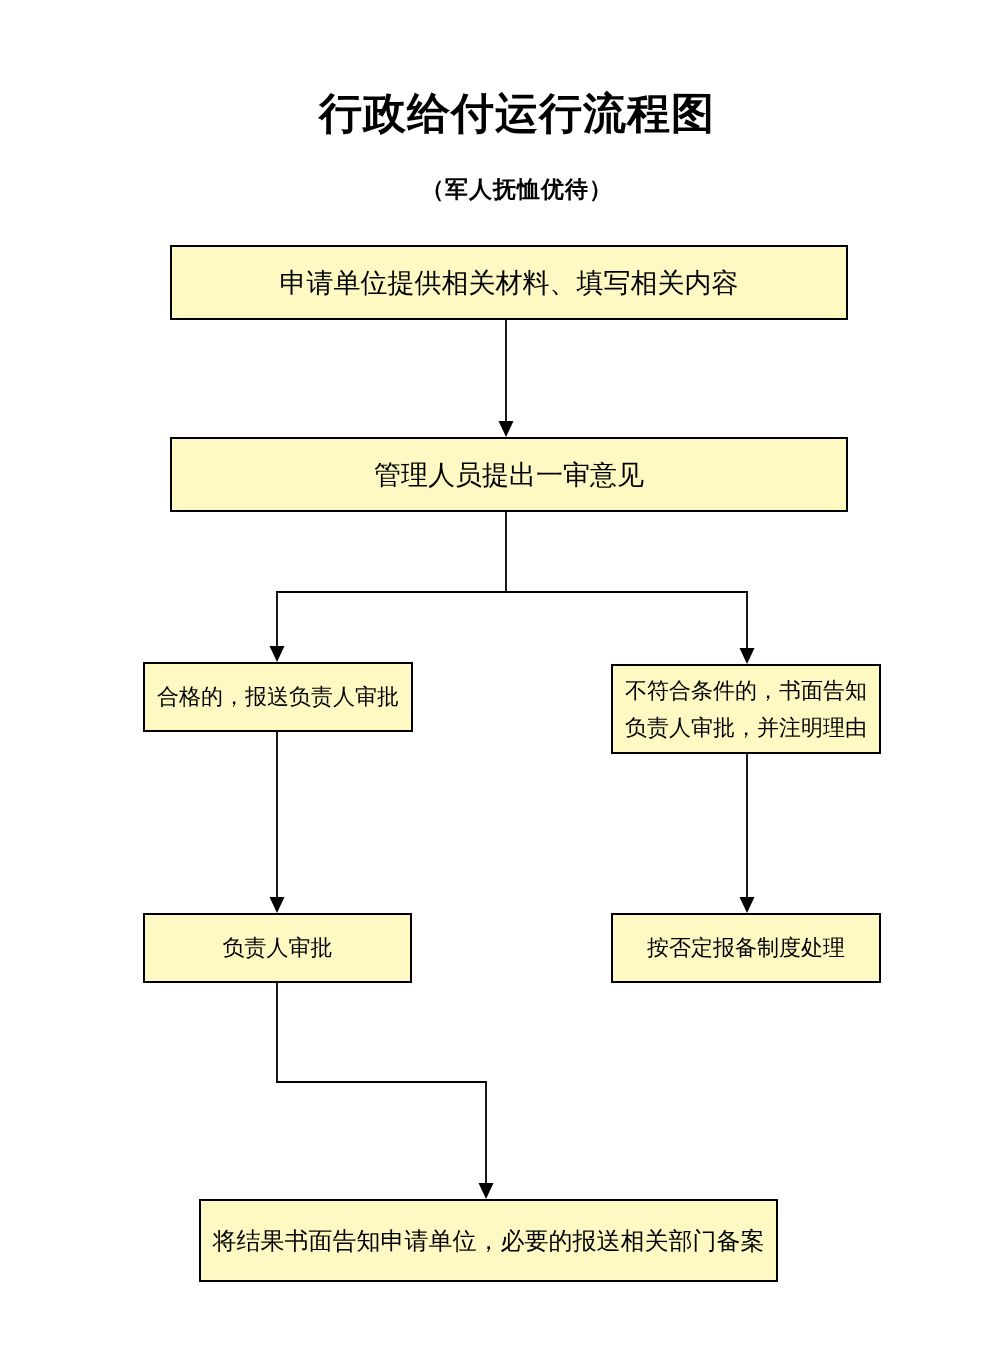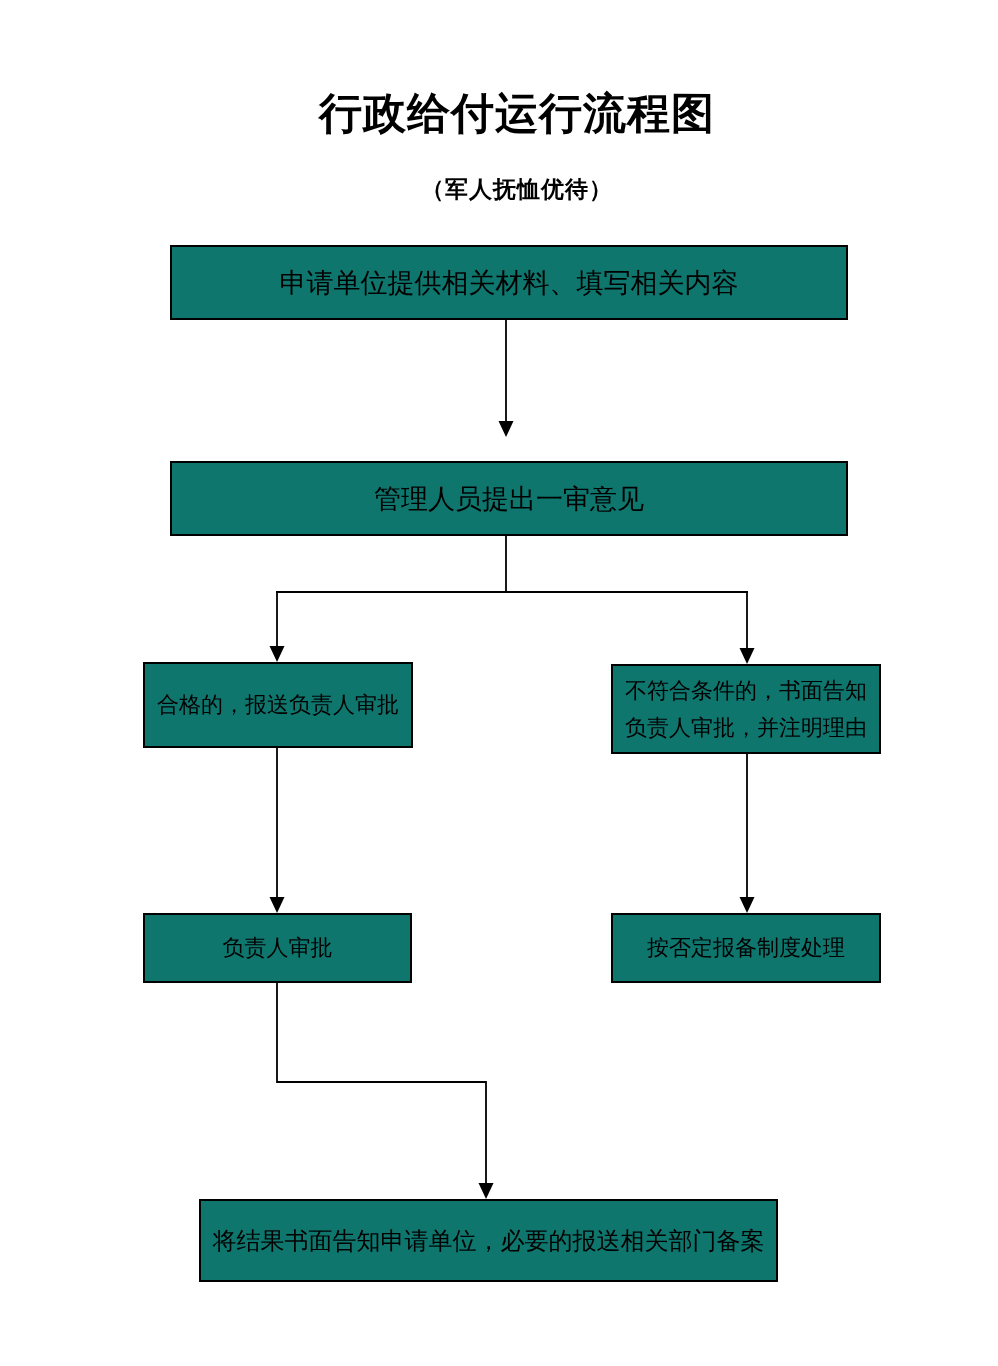--- a/index.html
+++ b/index.html
@@ -36,30 +36,30 @@
     text-align: center;
     font-family: "Liberation Sans", "DejaVu Sans", sans-serif;
     font-weight: bold;
     font-size: 23px;
     letter-spacing: 1px;
   }
   .node {
     position: absolute;
     box-sizing: border-box;
     border: 2px solid #000000;
-    background: #0f766e;
+    background: #fef9c3;
     display: flex;
     flex-direction: column;
     align-items: center;
     justify-content: center;
     text-align: center;
   }
   .node-apply          { left: 170px; top: 245px; width: 678px; height: 75px; font-size: 27px; }
-  .node-review         { left: 170px; top: 437px; width: 678px; height: 75px; font-size: 27px; margin-top: 24px; }
-  .node-qualified      { left: 143px; top: 662px; width: 270px; height: 86px; font-size: 22px; }
+  .node-review         { left: 170px; top: 437px; width: 678px; height: 75px; font-size: 27px; }
+  .node-qualified      { left: 143px; top: 662px; width: 270px; height: 70px; font-size: 22px; }
   .node-not-qualified  { left: 611px; top: 664px; width: 270px; height: 90px; font-size: 22px; line-height: 37px; }
   .node-leader-approve { left: 143px; top: 913px; width: 269px; height: 70px; font-size: 22px; }
   .node-negative-report{ left: 611px; top: 913px; width: 270px; height: 70px; font-size: 22px; }
   .node-final          { left: 199px; top: 1199px; width: 579px; height: 83px; font-size: 24px; }
   .connector-layer {
     position: absolute;
     left: 0;
     top: 0;
     width: 998px;
     height: 1366px;

